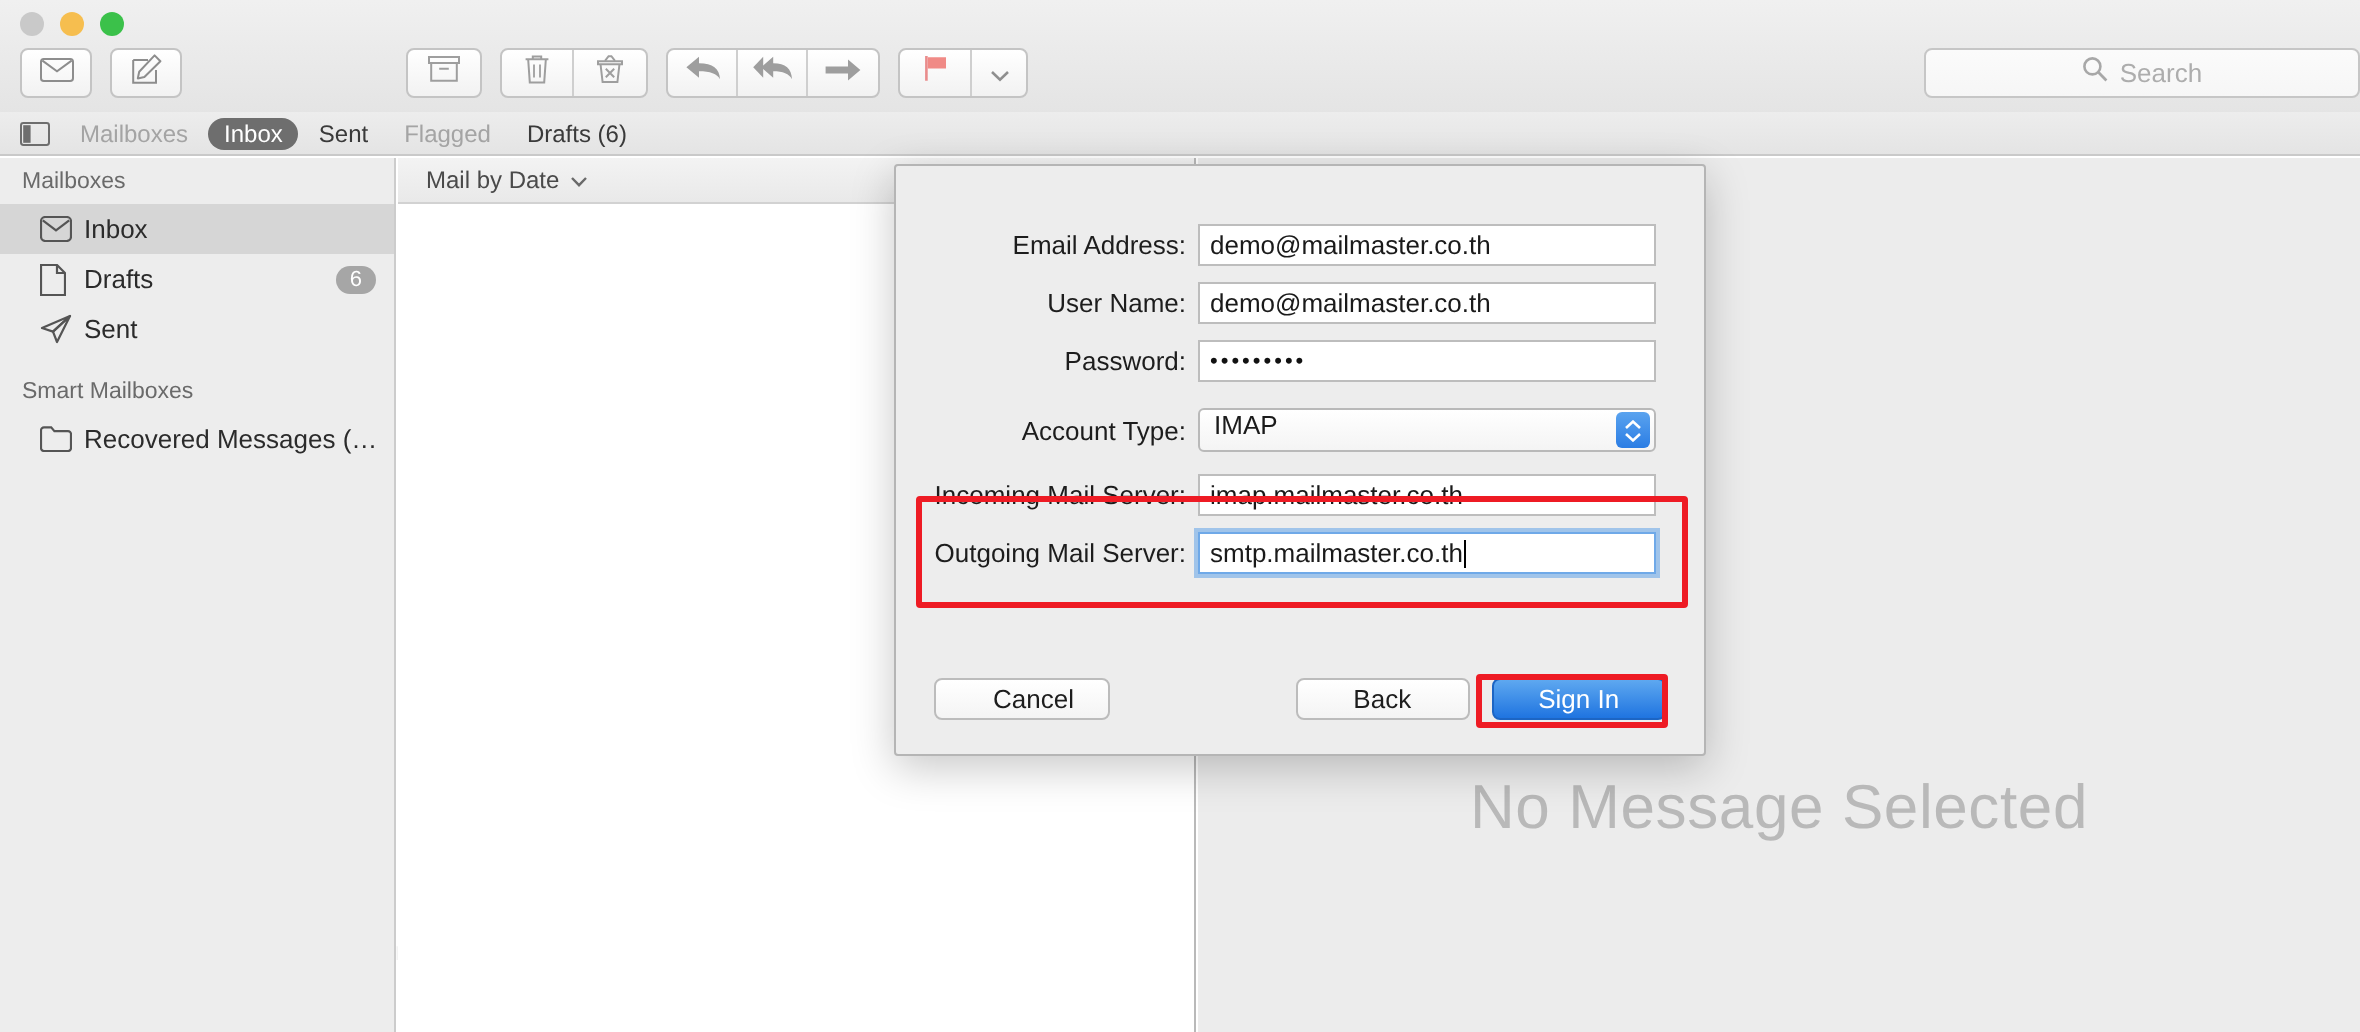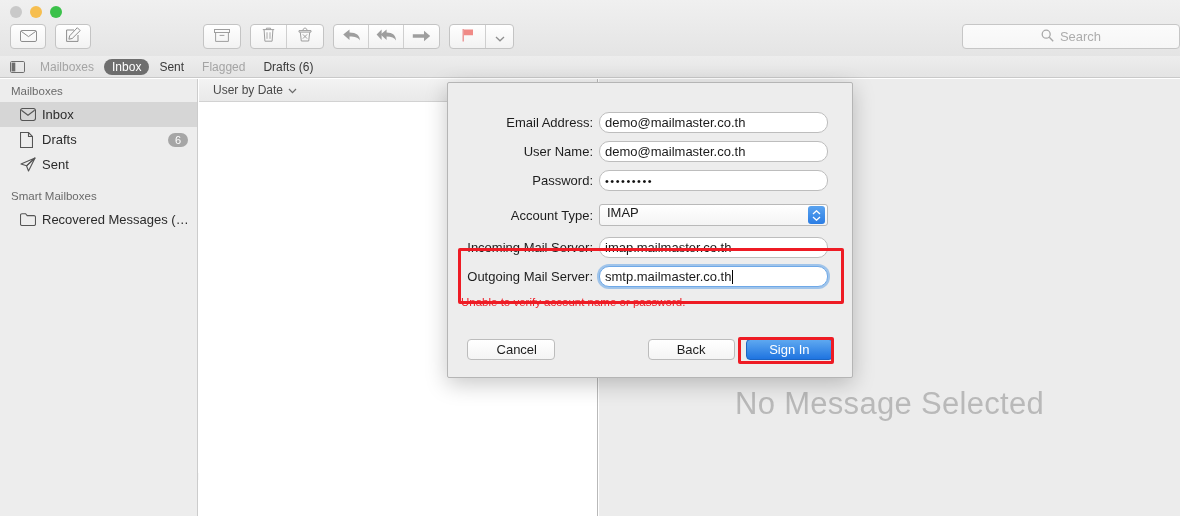--- a/index.html
+++ b/index.html
@@ -186,21 +186,21 @@
     text-align: right;
     padding-right: 6px;
     font-size: 13px;
     color: #1d1d1d;
     white-space: nowrap;
   }
   .finput {
     width: 229px; height: 21px;
     background: #ffffff;
     border: 1px solid #bdbdbd;
-    border-radius: 10px;
+    border-radius: 0;
     font-size: 13px;
     color: #1a1a1a;
     padding: 0 5px;
     display: flex; align-items: center;
     white-space: nowrap; overflow: hidden; text-align: center;
   }
   .finput.focus {
     border: 1px solid #6fa9e8;
     box-shadow: 0 0 0 2px rgba(97,162,232,0.55);
     position: relative;
@@ -508,21 +508,21 @@
         <svg width="16" height="13" viewBox="0 0 16 13">
             <path d="M0.5 2.2 a1.5 1.5 0 0 1 1.5-1.5 H5.6 L7.2 2.6 H14 a1.5 1.5 0 0 1 1.5 1.5 V11 a1.5 1.5 0 0 1 -1.5 1.5 H2 A1.5 1.5 0 0 1 0.5 11 Z" fill="none" stroke="#555" stroke-width="1.1"></path>
           </svg>
       </span>
       <span class="lbl">Recovered Messages (…</span>
     </div>
   </div>
 
   <div class="msglist">
     <div class="sortbar">
-      <span>User by Date</span>
+      <span>Mail by Date</span>
       <span>
         <svg width="9" height="6" viewBox="0 0 9 6">
             <path d="M1 1 L4.5 4.6 L8 1" fill="none" stroke="#6a6a6a" stroke-width="1.2"></path>
           </svg>
       </span>
     </div>
   </div>
 
   <div class="readpane">
     <div class="no-msg">No Message Selected</div>
@@ -703,21 +703,20 @@
       </div>
 
       <div class="frow">
         <div class="flabel">Outgoing Mail Server:</div>
         <div class="finput focus">
           <span>smtp.mailmaster.co.th</span>
             <span class="caret"></span>
         </div>
       </div>
 
-      <div class="errmsg">Unable to verify account name or password.</div>
     </div>
 
     <div class="btnrow">
       <div class="btn cancel">Cancel</div>
       <div class="btn back">Back</div>
       <div class="btn primary">Sign In</div>
     </div>
 
     <div class="annot" id="annot-servers"></div>
     <div class="annot" id="annot-signin"></div>

